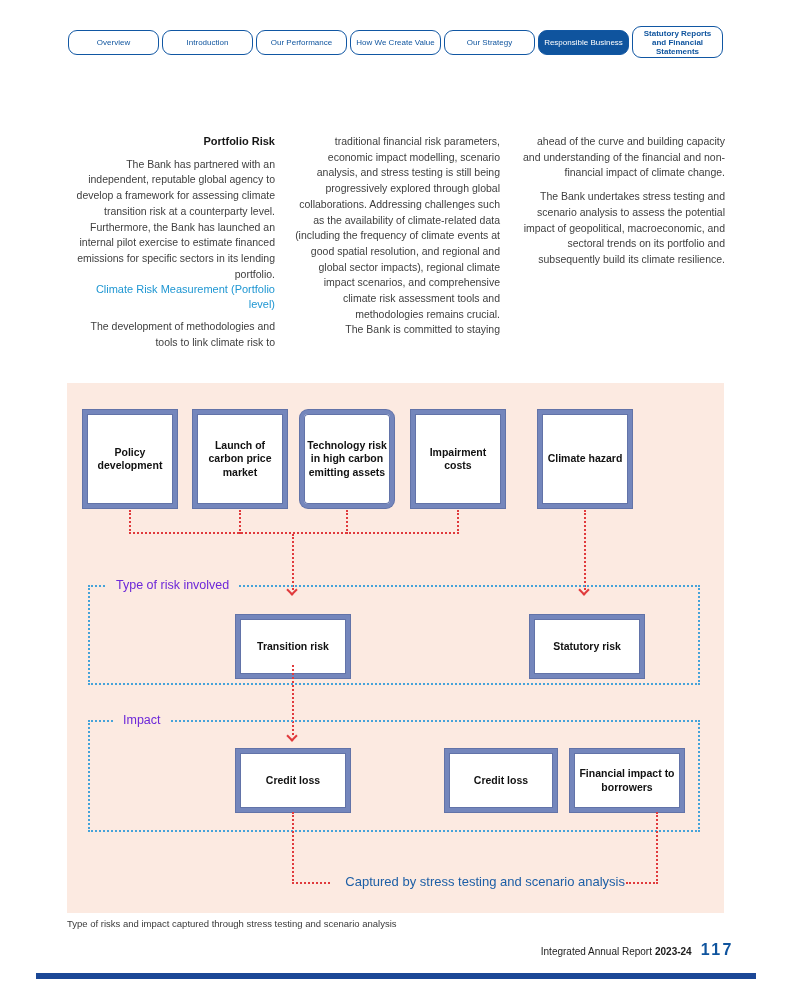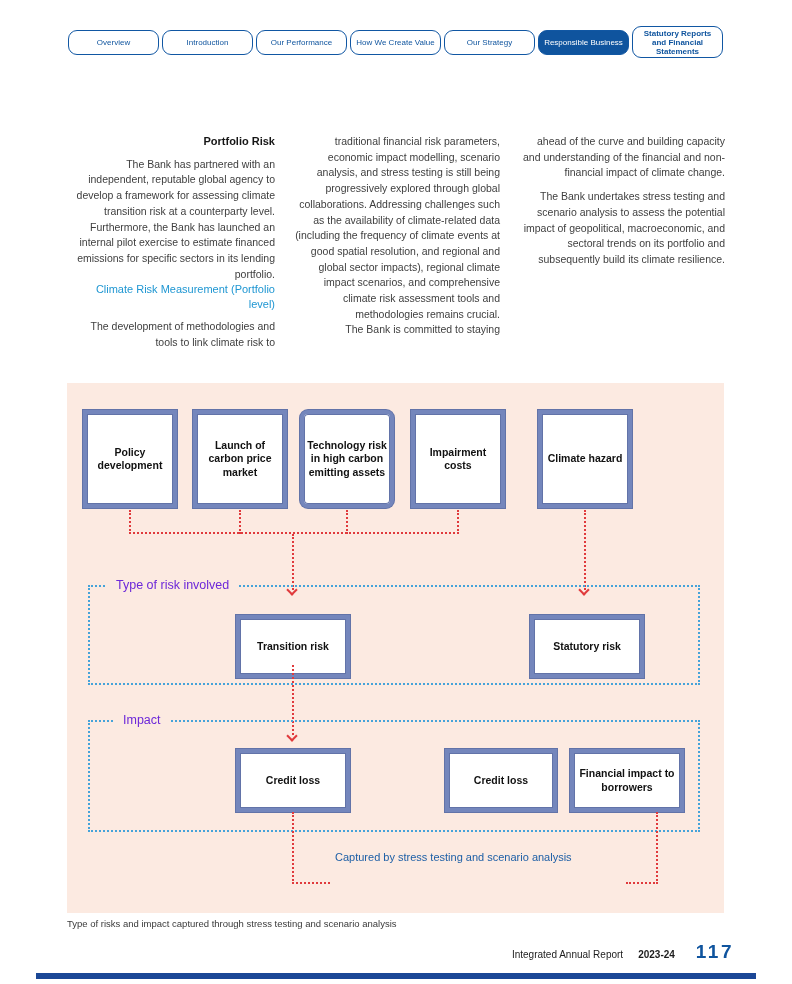--- a/index.html
+++ b/index.html
@@ -42,29 +42,29 @@
 
   .vline { position:absolute; width:0; border-left:2px dotted #e03a3c; }
   .hline { position:absolute; height:0; border-top:2px dotted #e03a3c; }
   .arrow { position:absolute; width:8px; height:8px;
            border-right:2px solid #e03a3c; border-bottom:2px solid #e03a3c;
            transform:rotate(45deg); }
 
   .region { position:absolute; left:21px; width:612px; border:2px dotted #45a3d9; }
   .region-label { position:absolute; top:-9px; background:#fceae1; padding:0 9px;
                   color:#6d28d9; font-size:12.5px; white-space:nowrap; }
-  .capture { position:absolute; left:268px; top:468px; width:290px; text-align:left;
-             color:#1d5fa6; font-size:11px; }
+  .capture { position:absolute; left:268px; top:491px; width:290px; text-align:right;
+             color:#1d5fa6; font-size:13px; }
 
   .caption { position:absolute; left:67px; top:918px; font-size:9.5px; color:#3a3a3a; }
 
   .footer { position:absolute; right:58px; top:941px; display:flex; align-items:baseline;
-            gap:21px; font-size:10px; color:#1c1c1c; }
+            gap:9px; font-size:10px; color:#1c1c1c; }
   .footer .yr { font-weight:bold; margin-left:-6px; }
-  .footer .pg { color:#0f549e; font-size:19px; font-weight:bold; letter-spacing:2.5px; }
+  .footer .pg { color:#0f549e; font-size:16px; font-weight:bold; letter-spacing:2.5px; }
   .footer-rule { position:absolute; left:36px; top:973px; width:720px; height:6px;
                  background:#1b4796; }
 </style>
 </head>
 <body>
 
 <div class="page">
 
   <nav class="tabs">
     <div class="tab">Overview</div>

